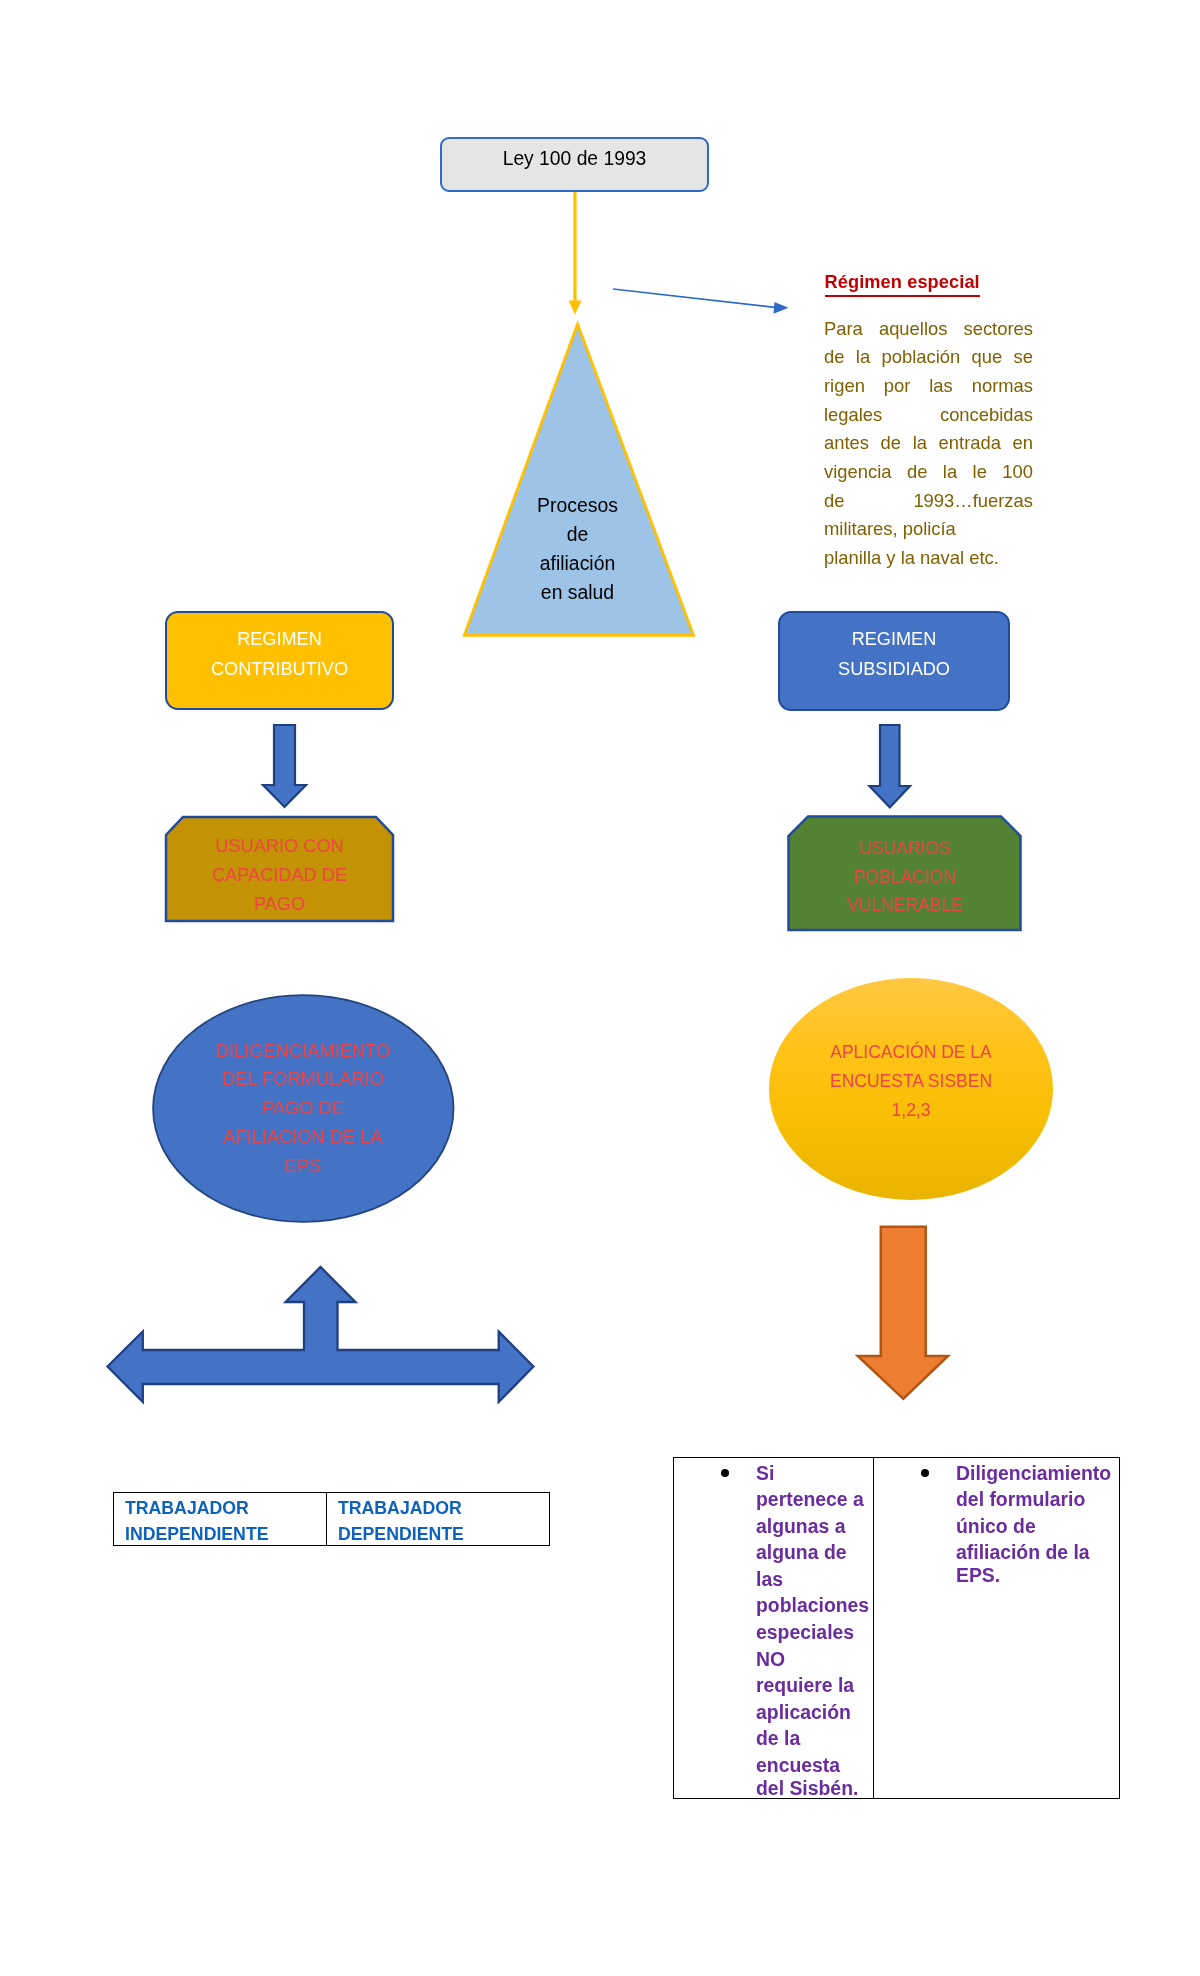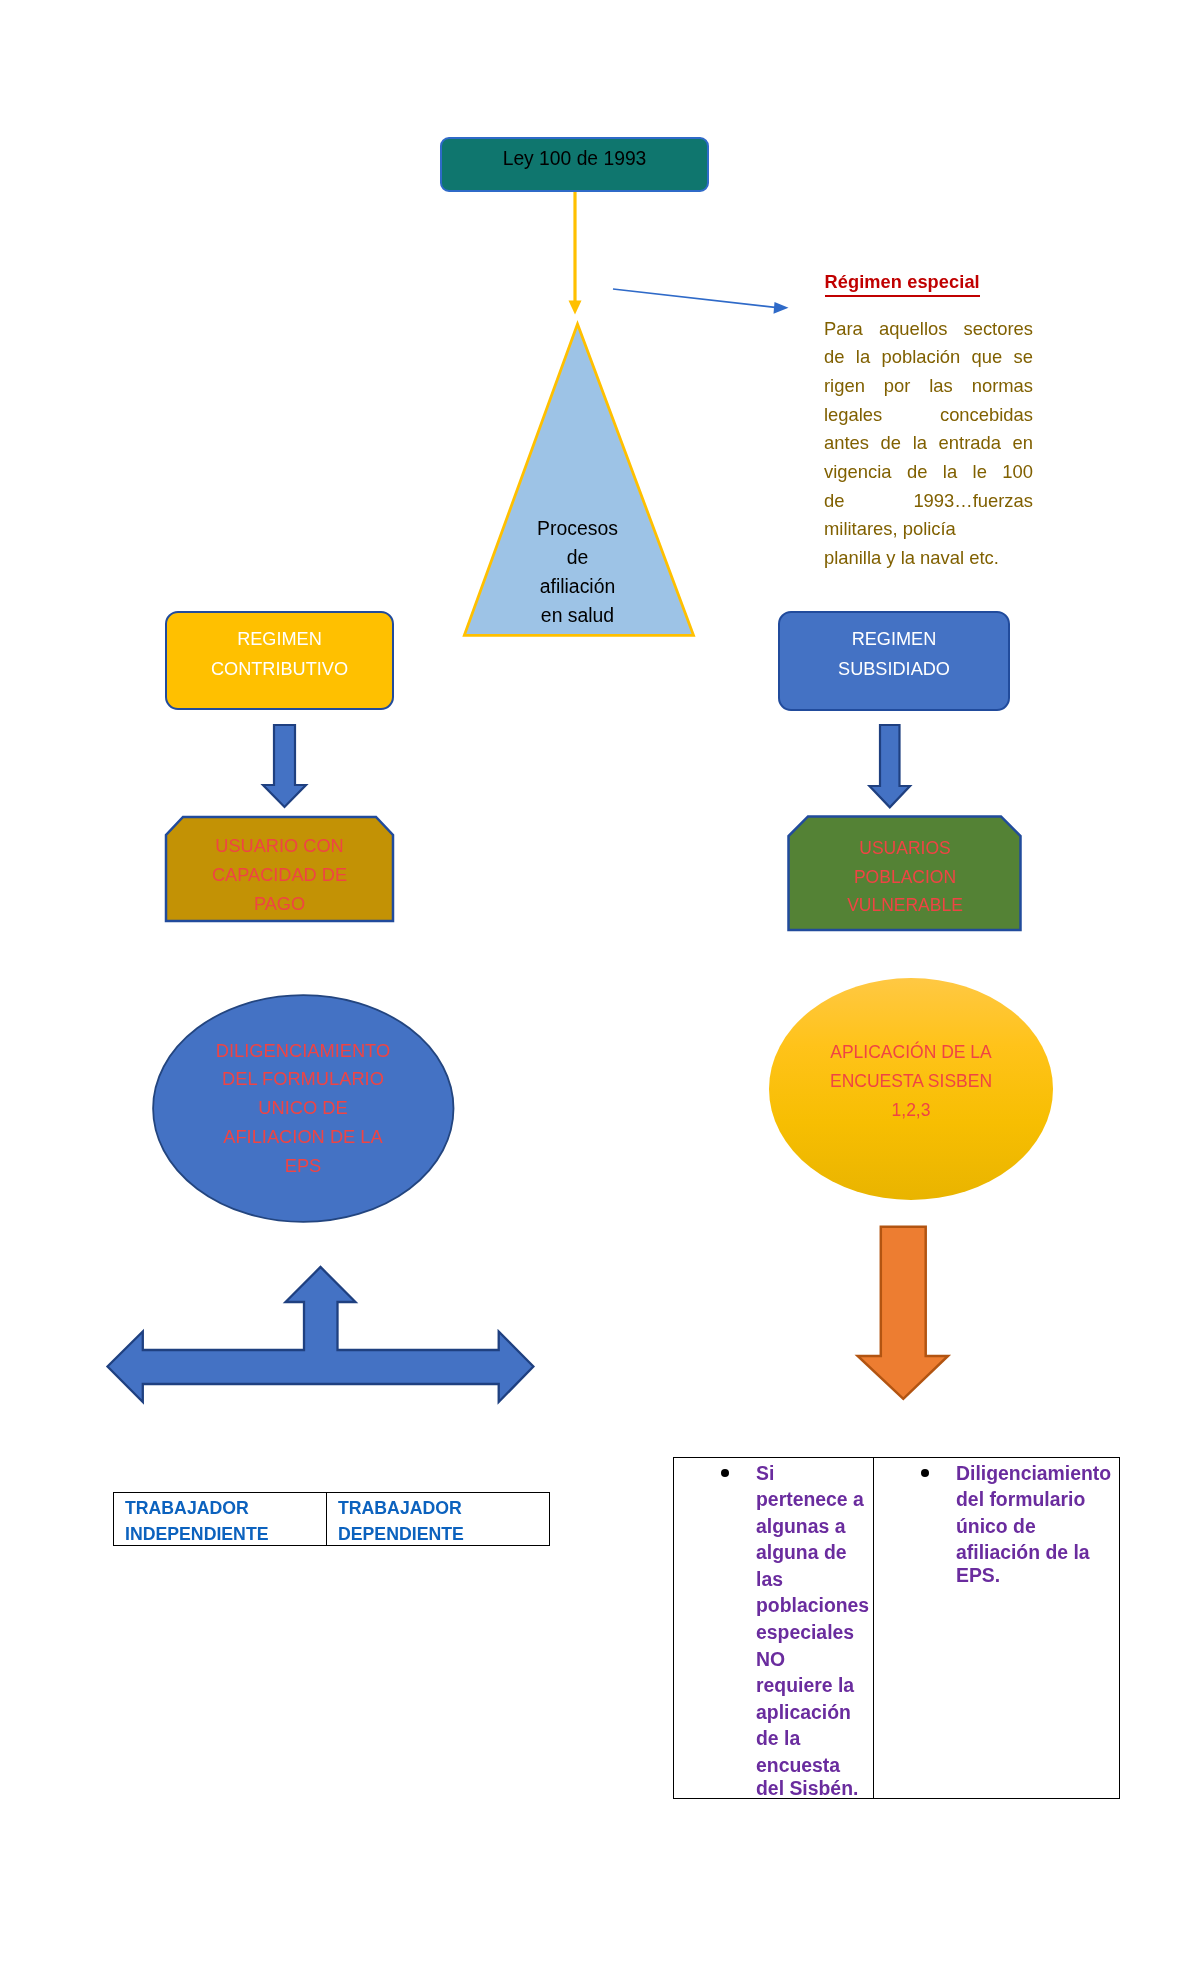--- a/index.html
+++ b/index.html
@@ -4,21 +4,21 @@
 <title>Procesos de afiliacion en salud</title>
 <style>
   html,body{margin:0;padding:0;}
   body{width:1200px;height:1976px;background:#ffffff;position:relative;overflow:hidden;
        font-family:"Liberation Sans",sans-serif;-webkit-font-smoothing:antialiased;}
   .abs{position:absolute;}
   .ctr{display:flex;align-items:center;justify-content:center;text-align:center;}
 
   
   #law-box{left:440px;top:137px;width:269px;height:55px;
-           background:#0f766e;border:2.5px solid #2F6AC8;border-radius:9px;
+           background:#e5e5e5;border:2.5px solid #2F6AC8;border-radius:9px;
            box-sizing:border-box;color:#000;font-size:19.3px;padding-bottom:12px;}
 
   
   #re-heading{left:824.5px;top:272px;width:230px;font-size:18.2px;font-weight:bold;
               color:#C00000;letter-spacing:.1px;}
   #re-heading span{border-bottom:2.4px solid #C00000;padding-bottom:3px;}
   #re-body{left:824px;top:314.5px;width:209px;font-size:18.4px;color:#806000;
            line-height:28.7px;}
   #re-body .jl{display:block;text-align:justify;height:28.7px;overflow:visible;}
   #re-body .jl::after{content:"";display:inline-block;width:100%;height:0;}
@@ -36,21 +36,21 @@
   #lbl-usuario-cap{left:166px;top:817px;width:227px;height:104px;}
   #lbl-usuario-cap > div{padding-top:13px;}
   #lbl-vulnerable{left:789px;top:816px;width:232px;height:114px;font-size:17.5px;}
   #lbl-vulnerable > div{padding-top:8px;}
   #lbl-formulario{left:153px;top:995px;width:300px;height:230px;font-size:18.3px;line-height:28.8px;}
   #lbl-formulario > div{padding-bottom:3px;}
   #lbl-sisben{left:769px;top:978px;width:284px;height:222px;font-size:17.5px;line-height:28.8px;}
   #lbl-sisben > div{padding-bottom:15px;}
 
   
-  #pyr-label{left:465px;top:506px;width:225px;height:132px;font-size:19.4px;
+  #pyr-label{left:465px;top:483px;width:225px;height:132px;font-size:19.4px;
              line-height:29px;color:#000;}
 
   
   table{border-collapse:collapse;table-layout:fixed;}
   #tbl-left{left:113px;top:1464px;width:436px;margin-top:28px;}
   #tbl-left td{border:1.7px solid #000;vertical-align:top;box-sizing:border-box;
                padding:0;height:26px;overflow:hidden;}
   #tbl-left td .cw{padding:1.5px 5px 0 11px;height:1px;overflow:visible;}
   #tbl-left td.hd{font-weight:bold;color:#0C62BE;font-size:17.7px;line-height:26.6px;}
   #tbl-left td.bd{color:#78C328;font-size:20.2px;line-height:26.5px;}
@@ -165,21 +165,21 @@
     <div>USUARIOS</div>
     <div>POBLACION</div>
     <div>VULNERABLE</div>
   </div>
 </div>
 
 <div class="abs ctr snipTxt" id="lbl-formulario">
   <div>
     <div>DILIGENCIAMIENTO</div>
     <div>DEL FORMULARIO</div>
-    <div>UNICO DE</div>
+    <div>PAGO DE</div>
     <div>AFILIACION DE LA</div>
     <div>EPS</div>
   </div>
 </div>
 
 <div class="abs ctr snipTxt" id="lbl-sisben">
   <div>
     <div>APLICACIÓN DE LA</div>
     <div>ENCUESTA SISBEN</div>
     <div>1,2,3</div>

